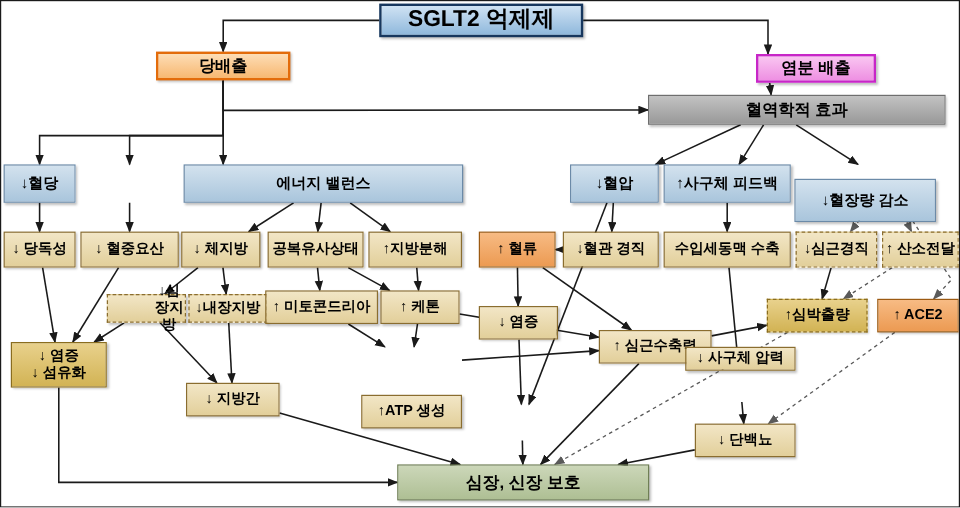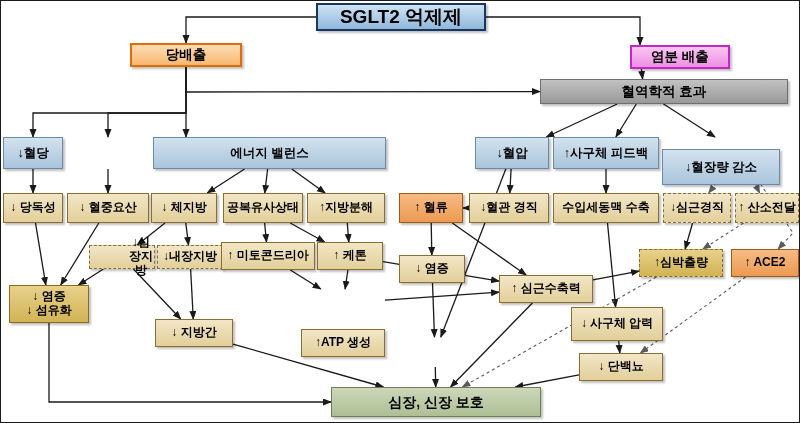--- a/index.html
+++ b/index.html
@@ -118,17 +118,17 @@
     <div class="node tan dashed-border" style="left: 156px; top: 244px; width: 66px; height: 24px;">↓내장지방</div>
     <div class="node tan" style="left: 220px; top: 241px; width: 94px; height: 28px;">↑ 미토콘드리아</div>
     <div class="node tan" style="left: 316px; top: 241px; width: 66px; height: 28px;">↑ 케톤</div>
     <div class="node tan" style="left: 398px; top: 254px; width: 66px; height: 28px;">↓ 염증</div>
     <div class="node gold dashed-border" style="left: 638px; top: 248px; width: 84px; height: 28px;">↑심박출량</div>
     <div class="node orange" style="left: 730px; top: 248px; width: 68px; height: 28px;">↑ ACE2</div>
     <div class="node gold" style="left: 8px; top: 284px; width: 80px; height: 38px;">↓ 염증
 ↓ 섬유화</div>
     <div class="node tan" style="left: 300px; top: 288px; width: 84px; height: 28px; margin-top: 40px;">↑ATP 생성</div>
     <div class="node tan" style="left: 498px; top: 274px; width: 94px; height: 28px;">↑ 심근수축력</div>
-    <div class="node tan" style="left: 570px; top: 306px; width: 92px; height: 34px; font-family: Liberation Serif, serif;">↓ 사구체 압력</div>
+    <div class="node tan" style="left: 570px; top: 288px; width: 92px; height: 20px;">↓ 사구체 압력</div>
     <div class="node tan" style="left: 154px; top: 318px; width: 78px; height: 28px;">↓ 지방간</div>
     <div class="node tan" style="left: 578px; top: 352px; width: 84px; height: 28px;">↓ 단백뇨</div>
     <div class="node green" style="left: 330px; top: 386px; width: 210px; height: 30px;">심장, 신장 보호</div>
   </div>
 
 </body></html>

